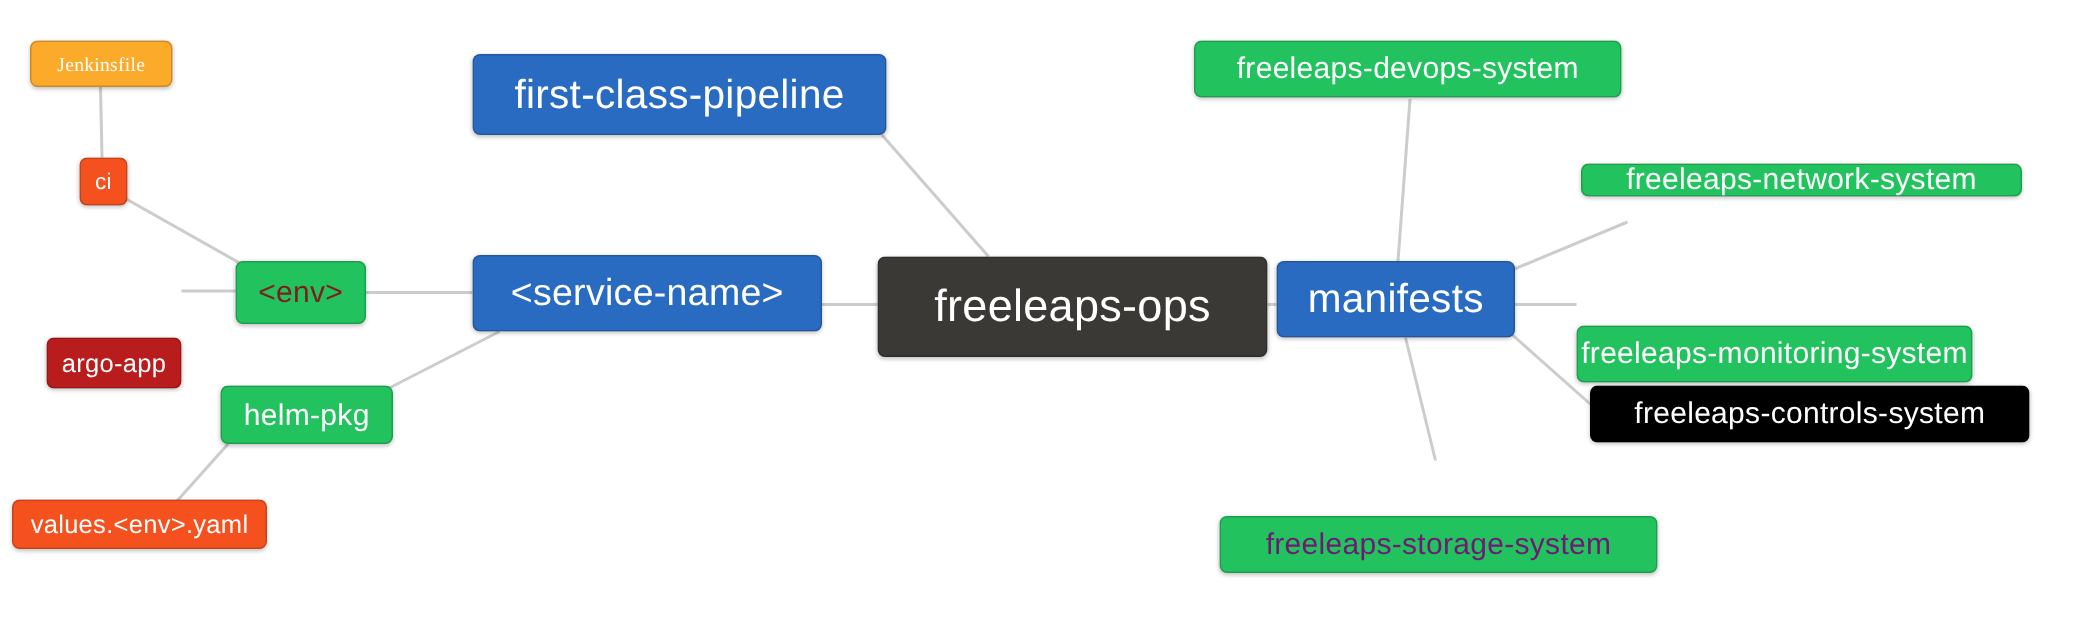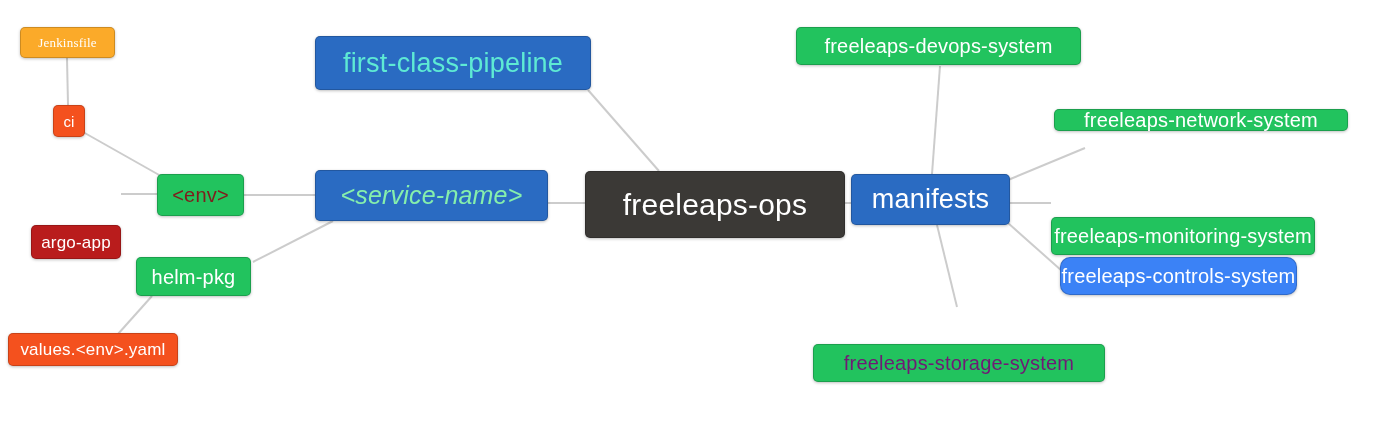--- a/index.html
+++ b/index.html
@@ -56,24 +56,24 @@
       <line x1="1008" y1="180" x2="1085" y2="148" stroke="#cccccc" stroke-width="2"></line>
       <line x1="1010" y1="203" x2="1051" y2="203" stroke="#cccccc" stroke-width="2"></line>
       <line x1="1008" y1="223" x2="1062" y2="271" stroke="#cccccc" stroke-width="2"></line>
       <line x1="937" y1="225" x2="957" y2="307" stroke="#cccccc" stroke-width="2"></line>
     </svg>
 
   <div class="node" style="left: 20px; top: 27px; width: 95px; height: 31px; font-size: 13px; background: rgb(251, 170, 41); color: rgb(255, 255, 255); font-family: Liberation Serif, serif;">Jenkinsfile</div>
   <div class="node" style="left: 53px; top: 105px; width: 32px; height: 32px; font-size: 15px; background: rgb(244, 81, 30); color: rgb(255, 255, 255);">ci</div>
   <div class="node" style="left: 31px; top: 177px; width: 90px; height: 34px; font-size: 17px; background: #b91c1c; color: rgb(255, 255, 255); margin-top: 48px;">argo-app</div>
   <div class="node" style="left: 157px; top: 174px; width: 87px; height: 42px; font-size: 20px; background: rgb(34, 195, 94); color: #7f1d1d;">&lt;env&gt;</div>
-  <div class="node" style="left: 136px; top: 257px; width: 115px; height: 39px; font-size: 20px; background: rgb(34, 195, 94); color: rgb(255, 255, 255);">helm-pkg</div>
+  <div class="node" style="left: 147px; top: 257px; width: 115px; height: 39px; font-size: 20px; background: rgb(34, 195, 94); color: rgb(255, 255, 255);">helm-pkg</div>
   <div class="node" style="left: 8px; top: 333px; width: 170px; height: 33px; font-size: 17px; background: rgb(244, 81, 30); color: rgb(255, 255, 255);">values.&lt;env&gt;.yaml</div>
-  <div class="node" style="left: 315px; top: 36px; width: 276px; height: 54px; font-size: 27px; background: rgb(42, 107, 194); color: #5eead4;">first-class-pipeline</div>
-  <div class="node" style="left: 315px; top: 170px; width: 233px; height: 51px; font-size: 25px; background: rgb(42, 107, 194); color: #86efac; font-style: italic;">&lt;service-name&gt;</div>
+  <div class="node" style="left: 315px; top: 36px; width: 276px; height: 54px; font-size: 27px; background: rgb(42, 107, 194); color: #ffffff;">first-class-pipeline</div>
+  <div class="node" style="left: 315px; top: 170px; width: 233px; height: 51px; font-size: 25px; background: rgb(42, 107, 194); color: #ffffff;">&lt;service-name&gt;</div>
   <div class="node" style="left: 585px; top: 171px; width: 260px; height: 67px; font-size: 30px; background: rgb(59, 57, 54); color: rgb(255, 255, 255);">freeleaps-ops</div>
   <div class="node" style="left: 851px; top: 174px; width: 159px; height: 51px; font-size: 27px; background: rgb(42, 107, 194); color: rgb(255, 255, 255);">manifests</div>
   <div class="node" style="left: 796px; top: 27px; width: 285px; height: 38px; font-size: 20px; background: rgb(34, 195, 94); color: rgb(255, 255, 255);">freeleaps-devops-system</div>
   <div class="node" style="left: 1054px; top: 109px; width: 294px; height: 22px; font-size: 20px; background: rgb(34, 195, 94); color: rgb(255, 255, 255);">freeleaps-network-system</div>
   <div class="node" style="left: 1051px; top: 185px; width: 264px; height: 38px; font-size: 20px; background: rgb(34, 195, 94); color: rgb(255, 255, 255); margin-top: 32px;">freeleaps-monitoring-system</div>
-  <div class="node" style="left: 1060px; top: 257px; width: 237px; height: 38px; font-size: 20px; background: #3b82f6; color: rgb(255, 255, 255); border-radius: 10px;">freeleaps-controls-system</div>
+  <div class="node" style="left: 1060px; top: 257px; width: 293px; height: 38px; font-size: 20px; background: #000000; color: rgb(255, 255, 255);">freeleaps-controls-system</div>
   <div class="node" style="left: 813px; top: 307px; width: 292px; height: 38px; font-size: 20px; background: rgb(34, 195, 94); color: #701a75; margin-top: 37px;">freeleaps-storage-system</div>
 </div>
 
 </body></html>

